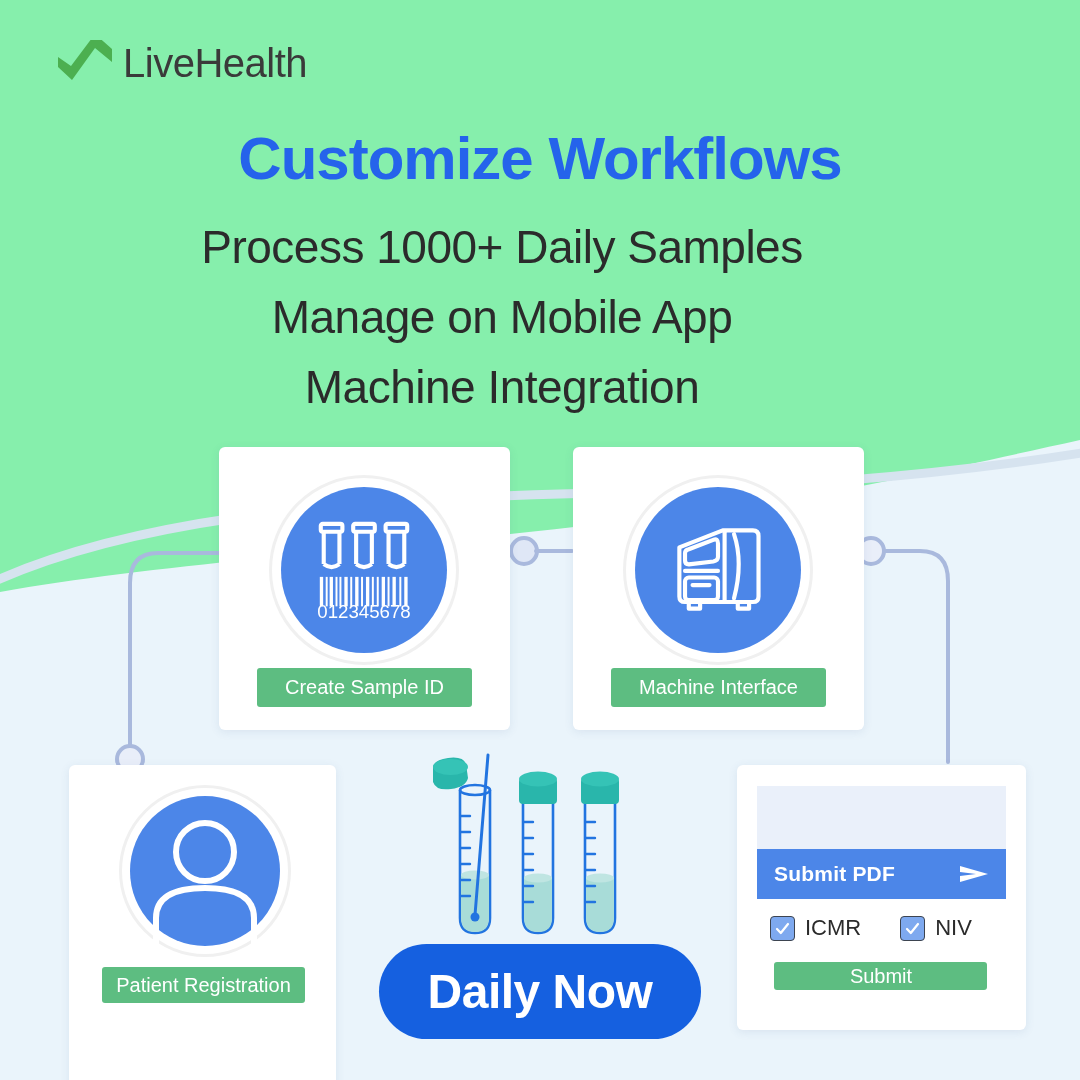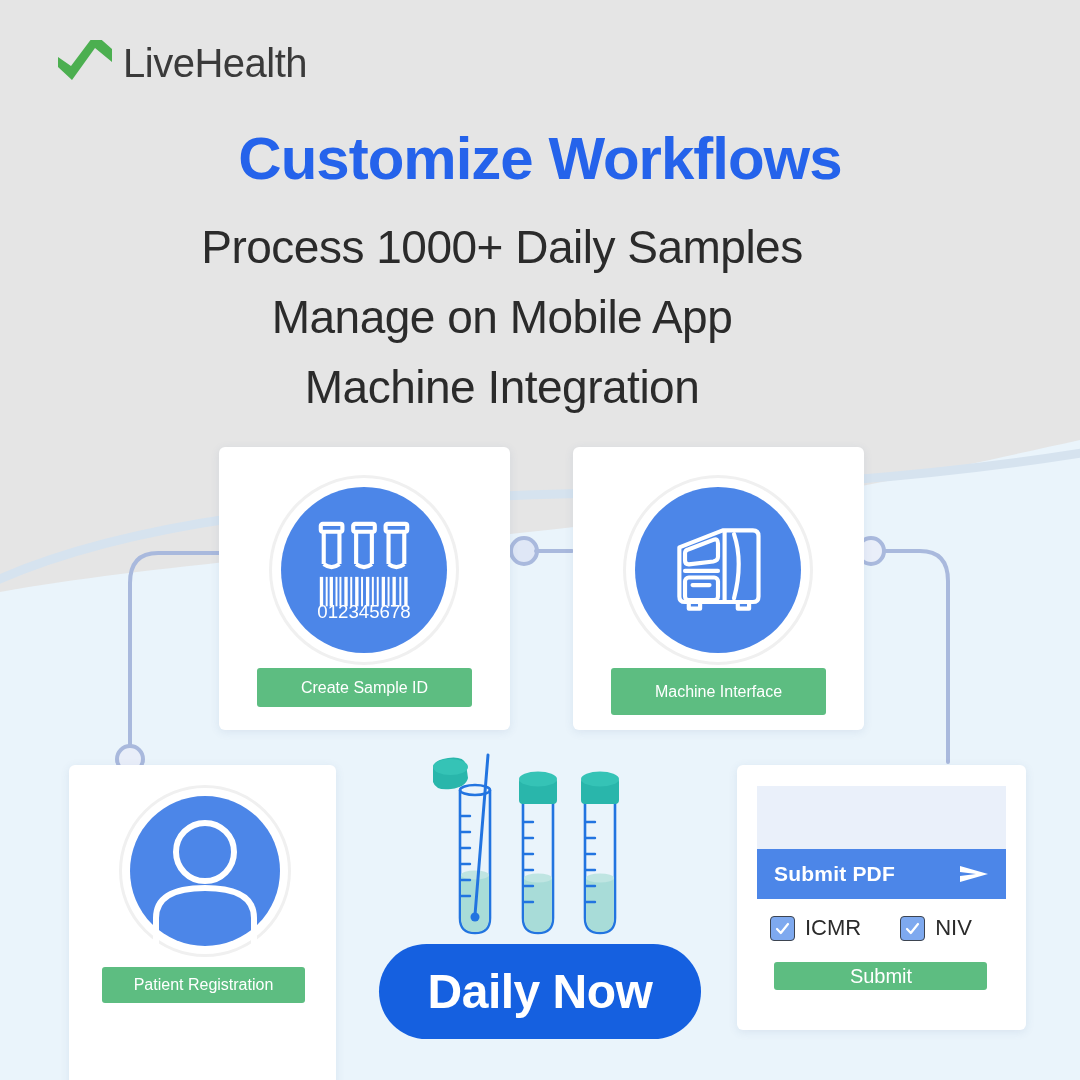--- a/index.html
+++ b/index.html
@@ -10,21 +10,21 @@
     width: 1080px;
     height: 1080px;
     overflow: hidden;
     font-family: "Liberation Sans", sans-serif;
     background: #ffffff;
   }
   #stage {
     position: relative;
     width: 1080px;
     height: 1080px;
-    background: #e5e5e5;
+    background: #86efac;
     overflow: hidden;
   }
 
   
   #bg-wave {
     position: absolute;
     left: 0; top: 0;
     width: 1080px; height: 1080px;
     pointer-events: none;
   }
@@ -107,41 +107,41 @@
     align-items: center;
     justify-content: center;
   }
   .pill-btn {
     position: absolute;
     background: #5dbd81;
     color: #ffffff;
     border: none;
     border-radius: 3px;
     font-family: "Liberation Sans", sans-serif;
-    font-size: 16px;
+    font-size: 20px;
     font-weight: 400;
     text-align: center;
     display: flex;
     align-items: center;
     justify-content: center;
     cursor: pointer;
     padding: 0;
   }
 
   
   #card-sample { left: 219px; top: 447px; width: 291px; height: 283px; }
   #card-sample .icon-ring { left: 50px; width: 190px; height: 190px; top: 28px; }
   #card-sample .icon-disc { left: 62px; top: 40px; width: 166px; height: 166px; }
   #card-sample .pill-btn  { left: 38px; top: 221px; width: 215px; height: 39px; }
 
   
   #card-machine { left: 573px; top: 447px; width: 291px; height: 283px; }
   #card-machine .icon-ring { left: 50px; width: 190px; height: 190px; top: 28px; }
   #card-machine .icon-disc { left: 62px; top: 40px; width: 166px; height: 166px; }
-  #card-machine .pill-btn  { left: 38px; top: 221px; width: 215px; height: 47px; }
+  #card-machine .pill-btn  { left: 38px; top: 221px; width: 215px; height: 39px; }
 
   
   #card-patient { left: 69px; top: 765px; width: 267px; height: 338px; }
   #card-patient .icon-ring { left: 50px; top: 20px; width: 172px; height: 172px; }
   #card-patient .icon-disc { left: 61px; top: 31px; width: 150px; height: 150px; }
   #card-patient .pill-btn  { left: 33px; top: 202px; width: 203px; height: 36px; }
 
   
   #card-report { left: 737px; top: 765px; width: 289px; height: 265px; }
   #report-preview {

